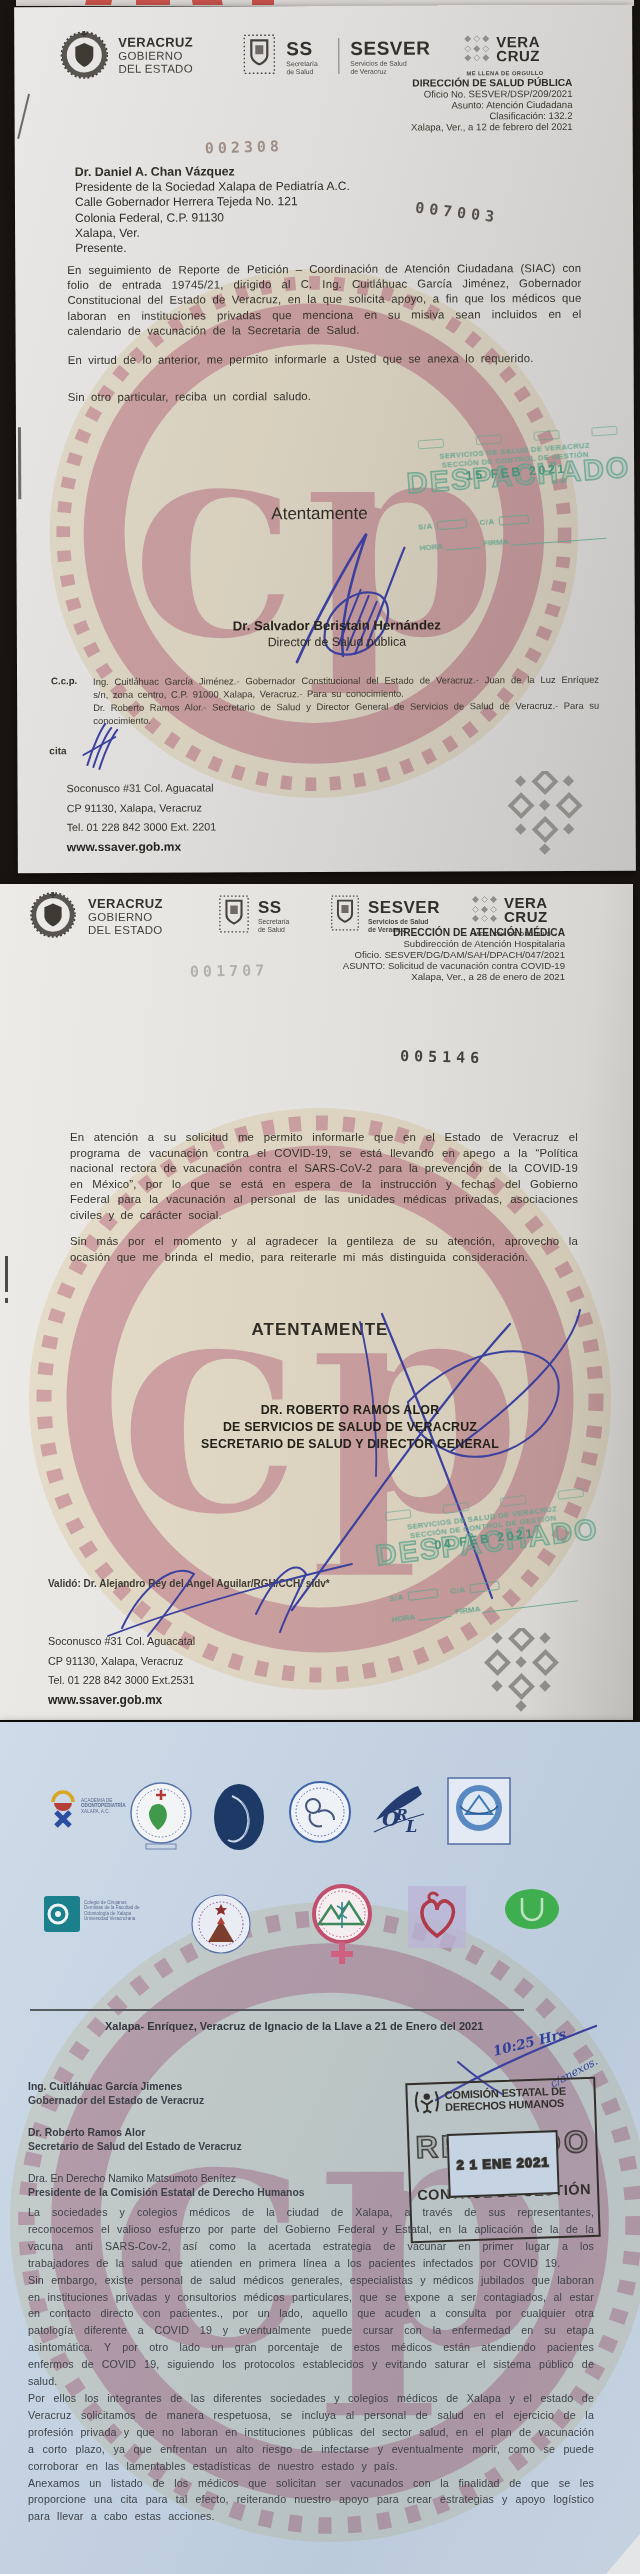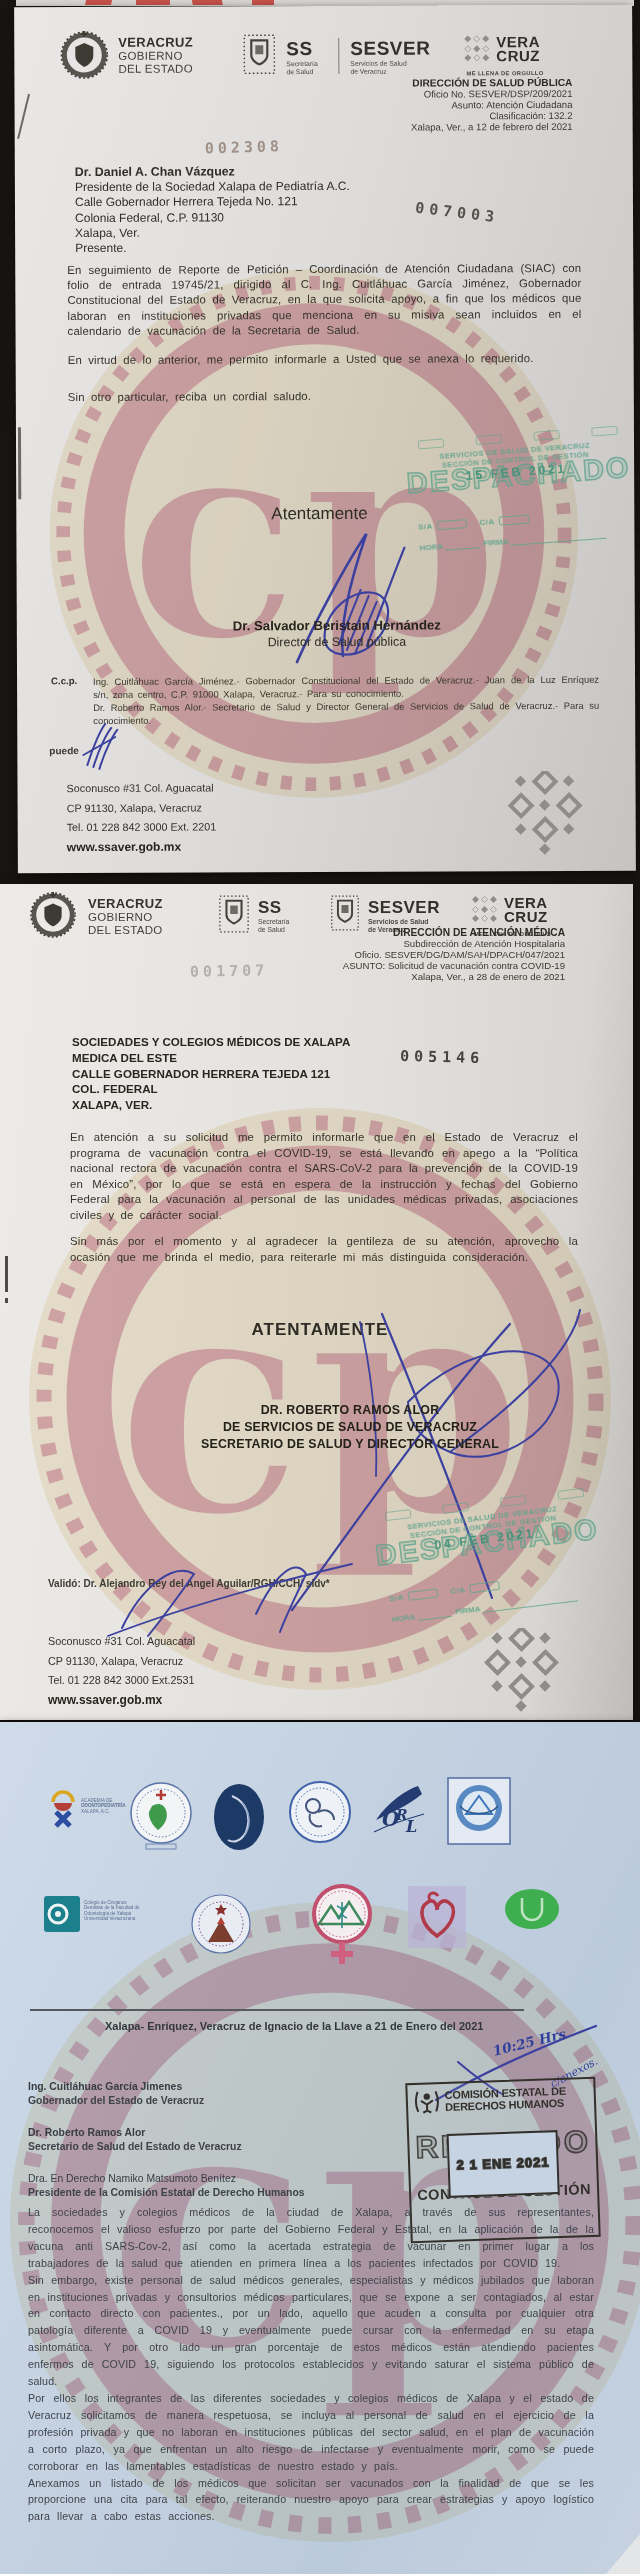--- a/index.html
+++ b/index.html
@@ -256,21 +256,21 @@
     <div class="nm">Dr. Salvador Beristain Hernández</div>
     <div class="tt">Director de Salud pública</div>
   </div>
 
   <div class="ccp-label" style="left:34px; top:668px;">C.c.p.</div>
   <div class="abs ccp-text" style="left:76px; top:668px; width:506px;">
     <p>Ing. Cuitláhuac García Jiménez.- Gobernador Constitucional del Estado de Veracruz.- Juan de la Luz Enríquez s/n, zona centro, C.P. 91000 Xalapa, Veracruz.- Para su conocimiento.</p>
     <p>Dr. Roberto Ramos Alor.- Secretario de Salud y Director General de Servicios de Salud de Veracruz.- Para su conocimiento.</p>
   </div>
 
-  <div class="abs" style="left:32px; top:738px; font-size:10px; font-weight:700; color:#3a3830;">puede</div>
+  <div class="abs" style="left:32px; top:738px; font-size:10px; font-weight:700; color:#3a3830;">cita</div>
   <svg class="abs sig" style="left:60px; top:714px;" width="42" height="52" viewBox="0 0 42 52">
     <path d="M10,44 C16,24 24,8 28,3 M16,46 C22,26 30,12 34,7 M22,48 C28,28 36,14 40,9" stroke-width="2"></path>
     <path d="M6,34 L38,16" stroke-width="1.8"></path>
   </svg>
 
   <div class="abs footer-block" style="left:49px; top:772px;">
     <div>Soconusco #31 Col. Aguacatal</div>
     <div>CP 91130, Xalapa, Veracruz</div>
     <div>Tel. 01 228 842 3000 Ext. 2201</div>
     <div class="b">www.ssaver.gob.mx</div>
@@ -367,27 +367,20 @@
   <div class="office" style="top:43px; right:68px;">
     <span class="b">DIRECCIÓN DE ATENCIÓN MÉDICA</span>
     <span>Subdirección de Atención Hospitalaria</span>
     <span>Oficio. SESVER/DG/DAM/SAH/DPACH/047/2021</span>
     <span>ASUNTO: Solicitud de vacunación contra COVID-19</span>
     <span>Xalapa, Ver., a 28 de enero de 2021</span>
   </div>
 
   <div class="folio" style="left:190px; top:78px; font-size:15px; letter-spacing:4px; color:#b3b1ad; transform:rotate(-1deg);">001707</div>
 
-  <div class="abs recipient2" style="left:72px; top:150px;">
-    <div>SOCIEDADES Y COLEGIOS MÉDICOS DE XALAPA</div>
-    <div>MEDICA DEL ESTE</div>
-    <div>CALLE GOBERNADOR HERRERA TEJEDA 121</div>
-    <div>COL. FEDERAL</div>
-    <div>XALAPA, VER.</div>
-  </div>
 
   <div class="folio" style="left:400px; top:164px; font-size:15px; letter-spacing:5px; color:#45433f; transform:rotate(1.5deg);">005146</div>
 
   <div class="abs bodytext bodytext2" style="left:70px; top:246px; width:508px;">
     <p style="margin-bottom:11px;">En atención a su solicitud me permito informarle que en el Estado de Veracruz el programa de vacunación contra el COVID-19, se está llevando en apego a la “Política nacional rectora de vacunación contra el SARS-CoV-2 para la prevención de la COVID-19 en México”, por lo que se está en espera de la instrucción y fechas del Gobierno Federal para la vacunación al personal de las unidades médicas privadas, asociaciones civiles y de carácter social.</p>
     <p>Sin más por el momento y al agradecer la gentileza de su atención, aprovecho la ocasión que me brinda el medio, para reiterarle mi más distinguida consideración.</p>
   </div>
 
   <div class="closing" style="left:200px; top:436px; width:240px; text-align:center; font-weight:800; letter-spacing:1px;">ATENTAMENTE</div>
 

